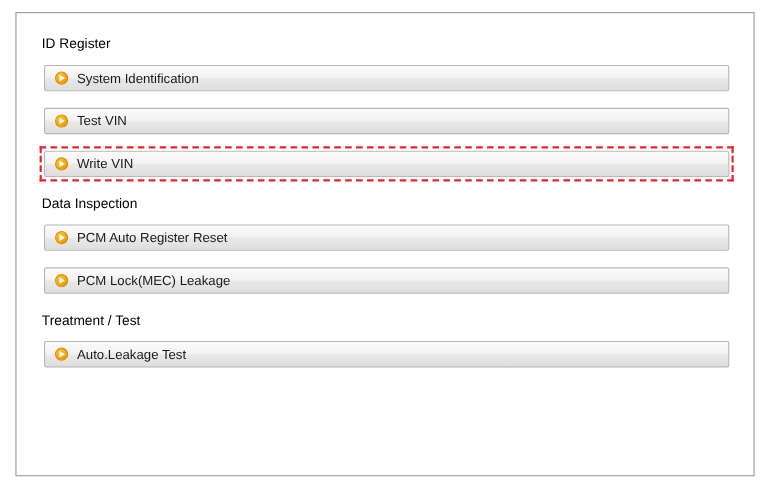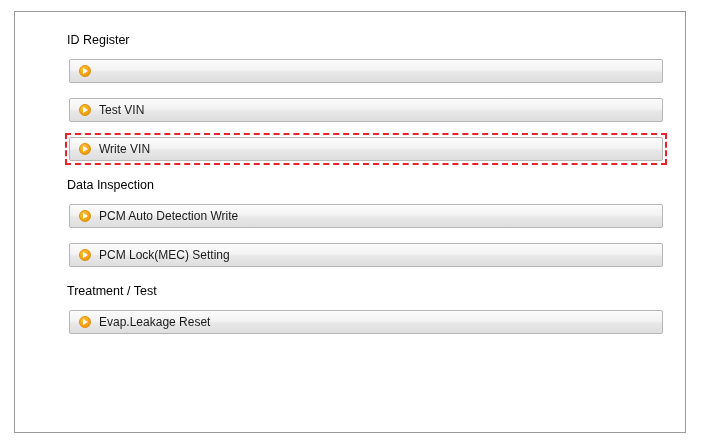--- a/index.html
+++ b/index.html
@@ -28,21 +28,20 @@
     height: 422px;
     border: 1px solid #9a9a9a;
     background: #ffffff;
     box-sizing: border-box;
   }
   .content {
     position: absolute;
     left: 21px;
     top: 20px;
     right: 18px;
-    margin-left: 29px;
   }
   .section-title {
     font-size: 12.5px;
     color: #000000;
     margin: 0 0 7px 0;
     padding-left: 2px;
     line-height: 16px;
   }
   .section-title.spaced {
     margin-top: 12px;
@@ -103,20 +102,21 @@
 <div class="screen">
   <div class="panel">
     <div class="content">
 
       <div class="section">
         <div class="section-title">ID Register</div>
 
         <div class="item-row">
           <div class="item-button">
             <span class="arrow-icon"></span>
+            <span class="item-label">System Identification</span>
           </div>
         </div>
 
         <div class="item-row">
           <div class="item-button">
             <span class="arrow-icon"></span>
             <span class="item-label">Test VIN</span>
           </div>
         </div>
 
@@ -127,38 +127,38 @@
           </div>
         </div>
       </div>
 
       <div class="section">
         <div class="section-title spaced">Data Inspection</div>
 
         <div class="item-row">
           <div class="item-button">
             <span class="arrow-icon"></span>
-            <span class="item-label">PCM Auto Detection Write</span>
+            <span class="item-label">PCM Auto Register Reset</span>
           </div>
         </div>
 
         <div class="item-row">
           <div class="item-button">
             <span class="arrow-icon"></span>
-            <span class="item-label">PCM Lock(MEC) Setting</span>
+            <span class="item-label">PCM Lock(MEC) Leakage</span>
           </div>
         </div>
       </div>
 
       <div class="section">
         <div class="section-title spaced">Treatment / Test</div>
 
         <div class="item-row">
           <div class="item-button">
             <span class="arrow-icon"></span>
-            <span class="item-label">Evap.Leakage Reset</span>
+            <span class="item-label">Auto.Leakage Test</span>
           </div>
         </div>
       </div>
 
     </div>
   </div>
 </div>
 
 </body></html>

